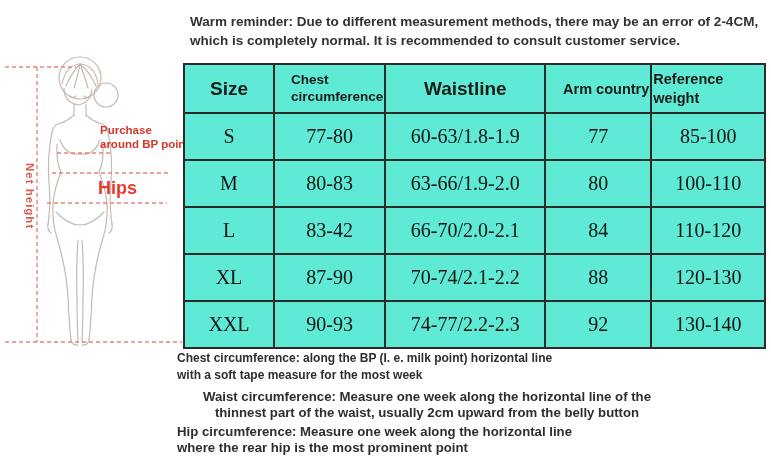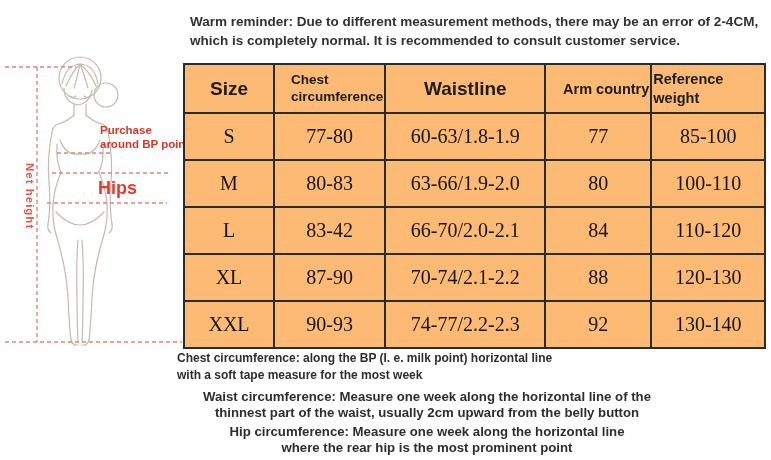--- a/index.html
+++ b/index.html
@@ -5,39 +5,39 @@
   html,body{margin:0;padding:0;background:#fff;}
   .canvas{position:relative;width:771px;height:460px;background:#ffffff;overflow:hidden;
           font-family:"Liberation Sans",sans-serif;}
 
   
   .reminder{position:absolute;left:190px;top:13px;width:594px;
             font-size:13.5px;font-weight:700;color:#323232;line-height:18.5px;}
 
   
   table.size-table{position:absolute;left:183px;top:63px;border-collapse:collapse;
-                   table-layout:fixed;background:#fdba74;}
+                   table-layout:fixed;background:#5eead4;}
   .size-table th,.size-table td{border:2px solid #2b2b2b;overflow:visible;}
   .size-table thead tr{height:49px;}
   .size-table tbody tr{height:47px;}
   .h-size,.h-waist{font-size:19px;font-weight:700;color:#1c1c1c;text-align:center;
                    font-family:"Liberation Sans",sans-serif;}
   .h-chest{font-size:13.5px;font-weight:700;color:#1c1c1c;text-align:left;
            padding-left:16px;line-height:1.2;}
   .h-arm{font-size:14.5px;font-weight:700;color:#1c1c1c;text-align:right;}
   .h-ref{font-size:14.5px;font-weight:700;color:#1c1c1c;text-align:left;
          line-height:1.25;}
   .size-table td{font-family:"Liberation Serif","DejaVu Serif",serif;
                  font-size:20px;color:#141414;text-align:center;vertical-align:middle;}
 
   
   .notes{position:absolute;left:177px;top:350px;width:500px;color:#2e2e2e;font-weight:700;}
   .note-chest{font-size:12px;line-height:16.5px;margin-bottom:6px;}
   .note-waist{font-size:13.2px;line-height:16px;margin-bottom:3px;text-align:center;}
-  .note-hip{font-size:13.2px;line-height:16px;text-align:center;}
+  .note-hip{font-size:13.2px;line-height:16px;}
 
   
   .figure-svg{position:absolute;left:0;top:52px;}
   .bp-label{position:absolute;left:100px;top:124px;color:#d5372b;font-weight:700;
             font-size:11.5px;line-height:13.5px;white-space:nowrap;}
   .hips-label{position:absolute;left:98px;top:178px;color:#e8392c;font-weight:700;
               font-size:18px;}
   .net-height-label{position:absolute;left:24px;top:163px;color:#e05a4e;font-weight:700;
                     font-size:11.5px;writing-mode:vertical-rl;letter-spacing:1px;}
 </style>

